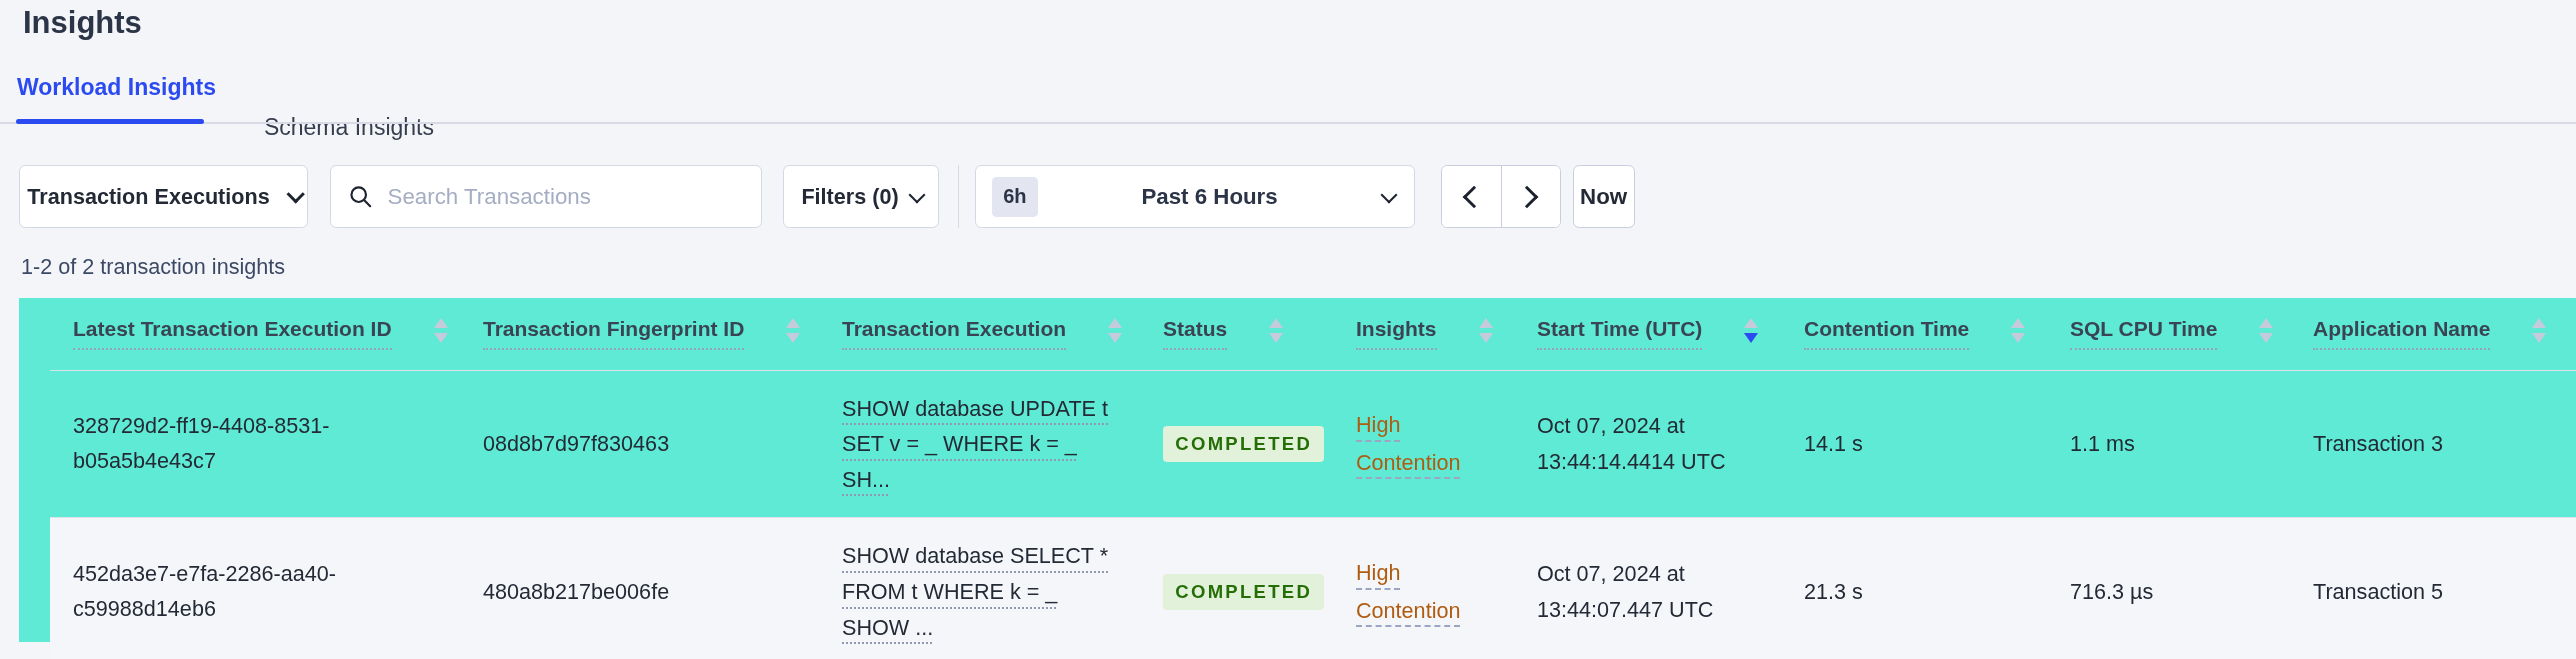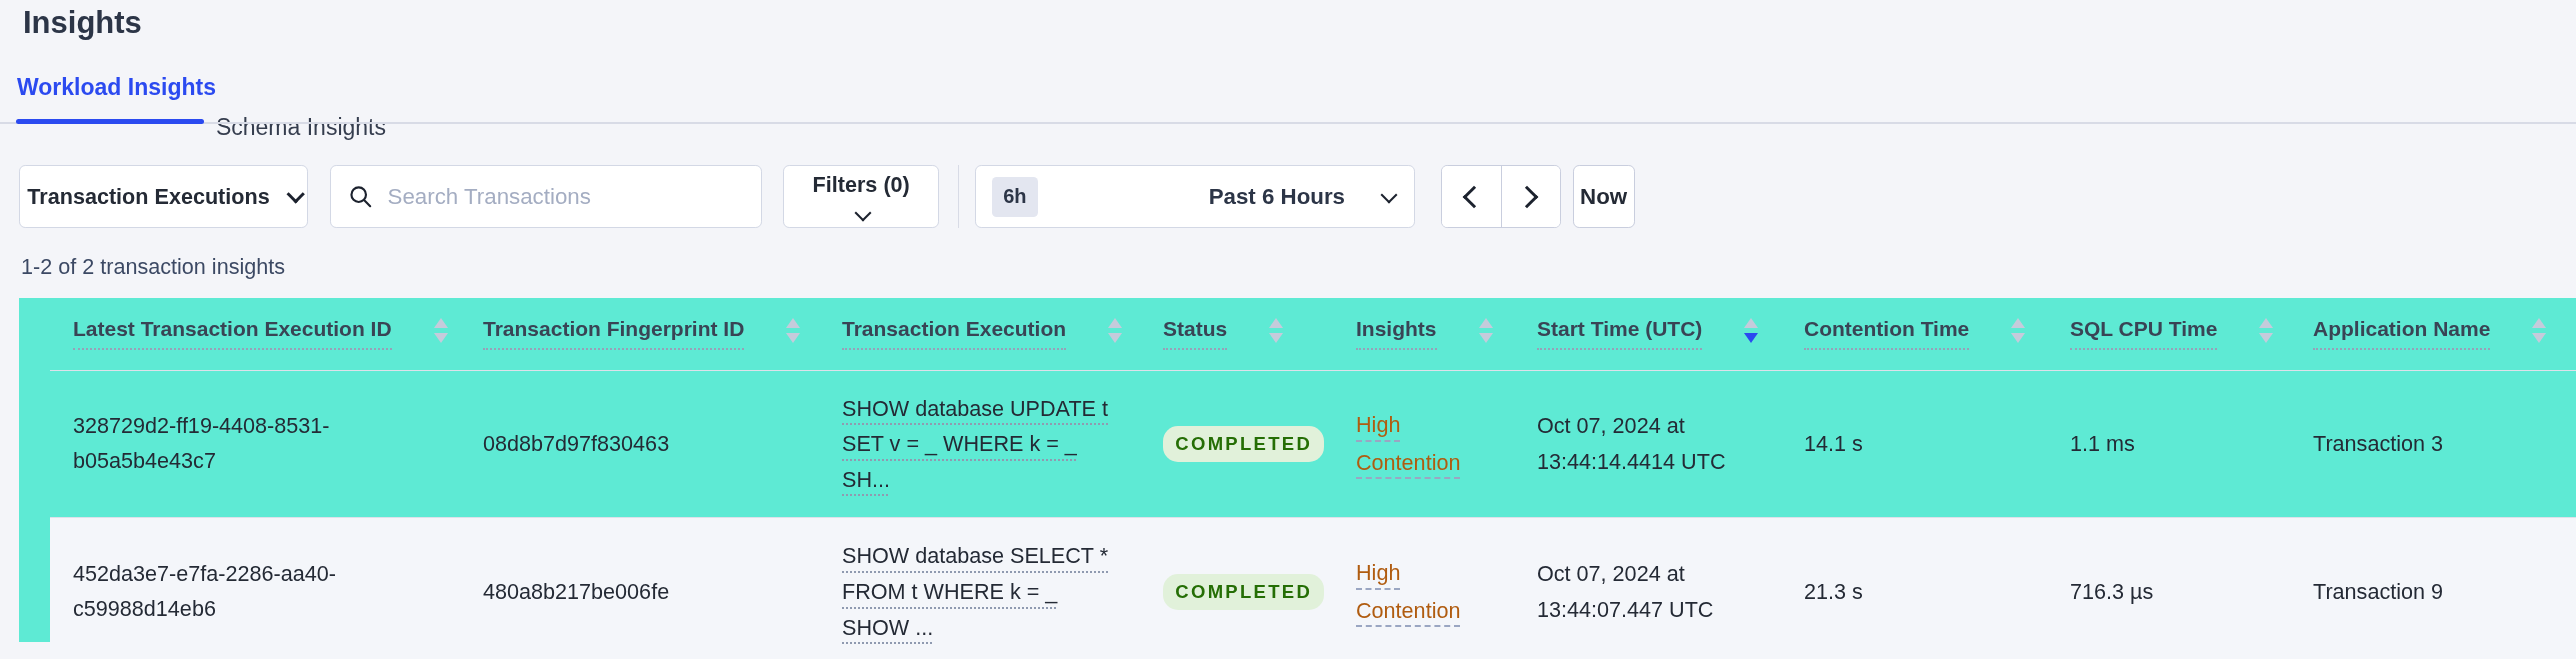--- a/index.html
+++ b/index.html
@@ -7,21 +7,21 @@
   body {
     background:#f4f5f9;
     font-family:"Liberation Sans", sans-serif;
     color:#242a35;
     position:relative;
     overflow:hidden;
   }
 
   .page-title { position:absolute; left:23px; top:4.6px; font-size:31px; font-weight:700; color:#2c3547; }
 
-  .tabs { position:absolute; left:17px; top:74px; display:flex; }
+  .tabs { position:absolute; left:17px; top:74px; display:flex; gap:48px; }
   .tab { font-size:23px; cursor:pointer; }
   .tab.active { color:#2b4af0; font-weight:700; }
   .tab.inactive { color:#353d4e; font-weight:400;margin-top:40px; }
   .tabs-rule { position:absolute; left:0; right:0; top:122px; height:2.3px; background:#d8dbe6; }
   .tabs-active-bar { position:absolute; left:16px; top:119px; width:188px; height:5.4px; background:#2b4af0; border-radius:3.1px; }
 
   .toolbar { position:absolute; left:19px; top:165px; height:63px; display:flex; align-items:stretch; }
   .btn {
     background:#fff; border:1.5px solid #d3d8e5; border-radius:6.2px;
     display:flex; align-items:center; justify-content:center;
@@ -30,25 +30,25 @@
   .btn-type { width:289px; gap:17px; }
   .search-box {
     width:432px; margin-left:21.6px; background:#fff; border:1.5px solid #d3d8e5; border-radius:6.2px;
     display:flex; align-items:center; padding:0 17px; gap:14px;
   }
   .search-box input {
     border:none; outline:none; flex:1; font-size:22.3px; color:#242a35; background:transparent;
     font-family:"Liberation Sans", sans-serif;
   }
   .search-box input::placeholder { color:#a4adc2; }
-  .btn-filters { width:156px; margin-left:21.6px; gap:10.8px;flex-direction:column; }
+  .btn-filters { width:156px; margin-left:21.6px; gap:10.8px; }
   .divider-v { width:1.5px; background:#d8dbe6; margin:0 16px 0 18.5px; }
   .btn-time { width:440px; justify-content:flex-start; padding:0 21.6px 0 15.4px; gap:36px; }
   .time-badge { background:#e3e6f0; border-radius:4.6px; padding:8.5px 11.6px; font-weight:700; font-size:20px; color:#2c3547; }
-  .time-label { flex:1; text-align:right; font-size:22.3px; font-weight:600; color:#2c3547; }
+  .time-label { flex:1; text-align:center; font-size:22.3px; font-weight:600; color:#2c3547; }
   .pager { margin-left:25.4px; display:flex; border:1.5px solid #c9cede; border-radius:6.2px; overflow:hidden; background:#fff; }
   .pager-btn { width:59px; display:flex; align-items:center; justify-content:center; cursor:pointer; background:#fff; }
   .pager-btn + .pager-btn { border-left:1.5px solid #c9cede; }
   .btn-now { width:62px; margin-left:12px; font-size:22.3px; border-color:#c9cede; }
 
   
   .chev { display:inline-block; width:13px; height:13px; border-right:3.1px solid #1c222e; border-bottom:3.1px solid #1c222e; }
   .chev-down  { transform:rotate(45deg) translateY(-3.1px); }
   .chev-down-thin { width:11.6px; height:11.6px; border-width:2.3px; transform:rotate(45deg) translateY(-3.1px); }
   .chev-left  { width:16px; height:16px; border-width:3.9px; transform:rotate(135deg); margin-left:6.2px; }
@@ -78,21 +78,21 @@
   tr.striped td { background:#f4f6fa; }
 
   .cell-id { max-width:362px; word-break:break-word; }
   .exec-link {
     display:inline-block; max-width:277px; color:#242a35; cursor:pointer;
     text-decoration:underline dotted #8f9ab0; text-decoration-thickness:2.3px; text-underline-offset:7.7px;
     line-height:1.65;
   }
   .badge-completed {
     display:inline-block; background:#e1f1da; color:#256e05; font-size:18.5px; font-weight:700;
-    letter-spacing:2.3px; padding:8.5px 12.3px; border-radius:15px; line-height:1;
+    letter-spacing:2.3px; padding:8.5px 12.3px; border-radius:4px; line-height:1;
   }
   .insight-link {
     display:inline-block; max-width:135px; color:#b05c10; cursor:pointer;
     text-decoration:underline dashed #9aa6c2; text-decoration-thickness:2.3px; text-underline-offset:7.7px;
     line-height:1.75;
   }
   .cell-time { display:inline-block; max-width:231px; line-height:1.65; }
 </style>
 </head>
 <body>
@@ -238,18 +238,18 @@
         <td>
             <div class="cell-id">452da3e7-e7fa-2286-aa40-c59988d14eb6</div>
           </td>
         <td><span>480a8b217be006fe</span></td>
         <td><span class="exec-link">SHOW database SELECT * FROM t WHERE k = _ SHOW ...</span></td>
         <td><span class="badge-completed">COMPLETED</span></td>
         <td><span class="insight-link">High Contention</span></td>
         <td><span class="cell-time">Oct 07, 2024 at 13:44:07.447 UTC</span></td>
         <td><span>21.3 s</span></td>
         <td><span>716.3 µs</span></td>
-        <td><span>Transaction 9</span></td>
+        <td><span>Transaction 5</span></td>
       </tr>
     </tbody>
   </table>
 </div>
 
 
 </body></html>

